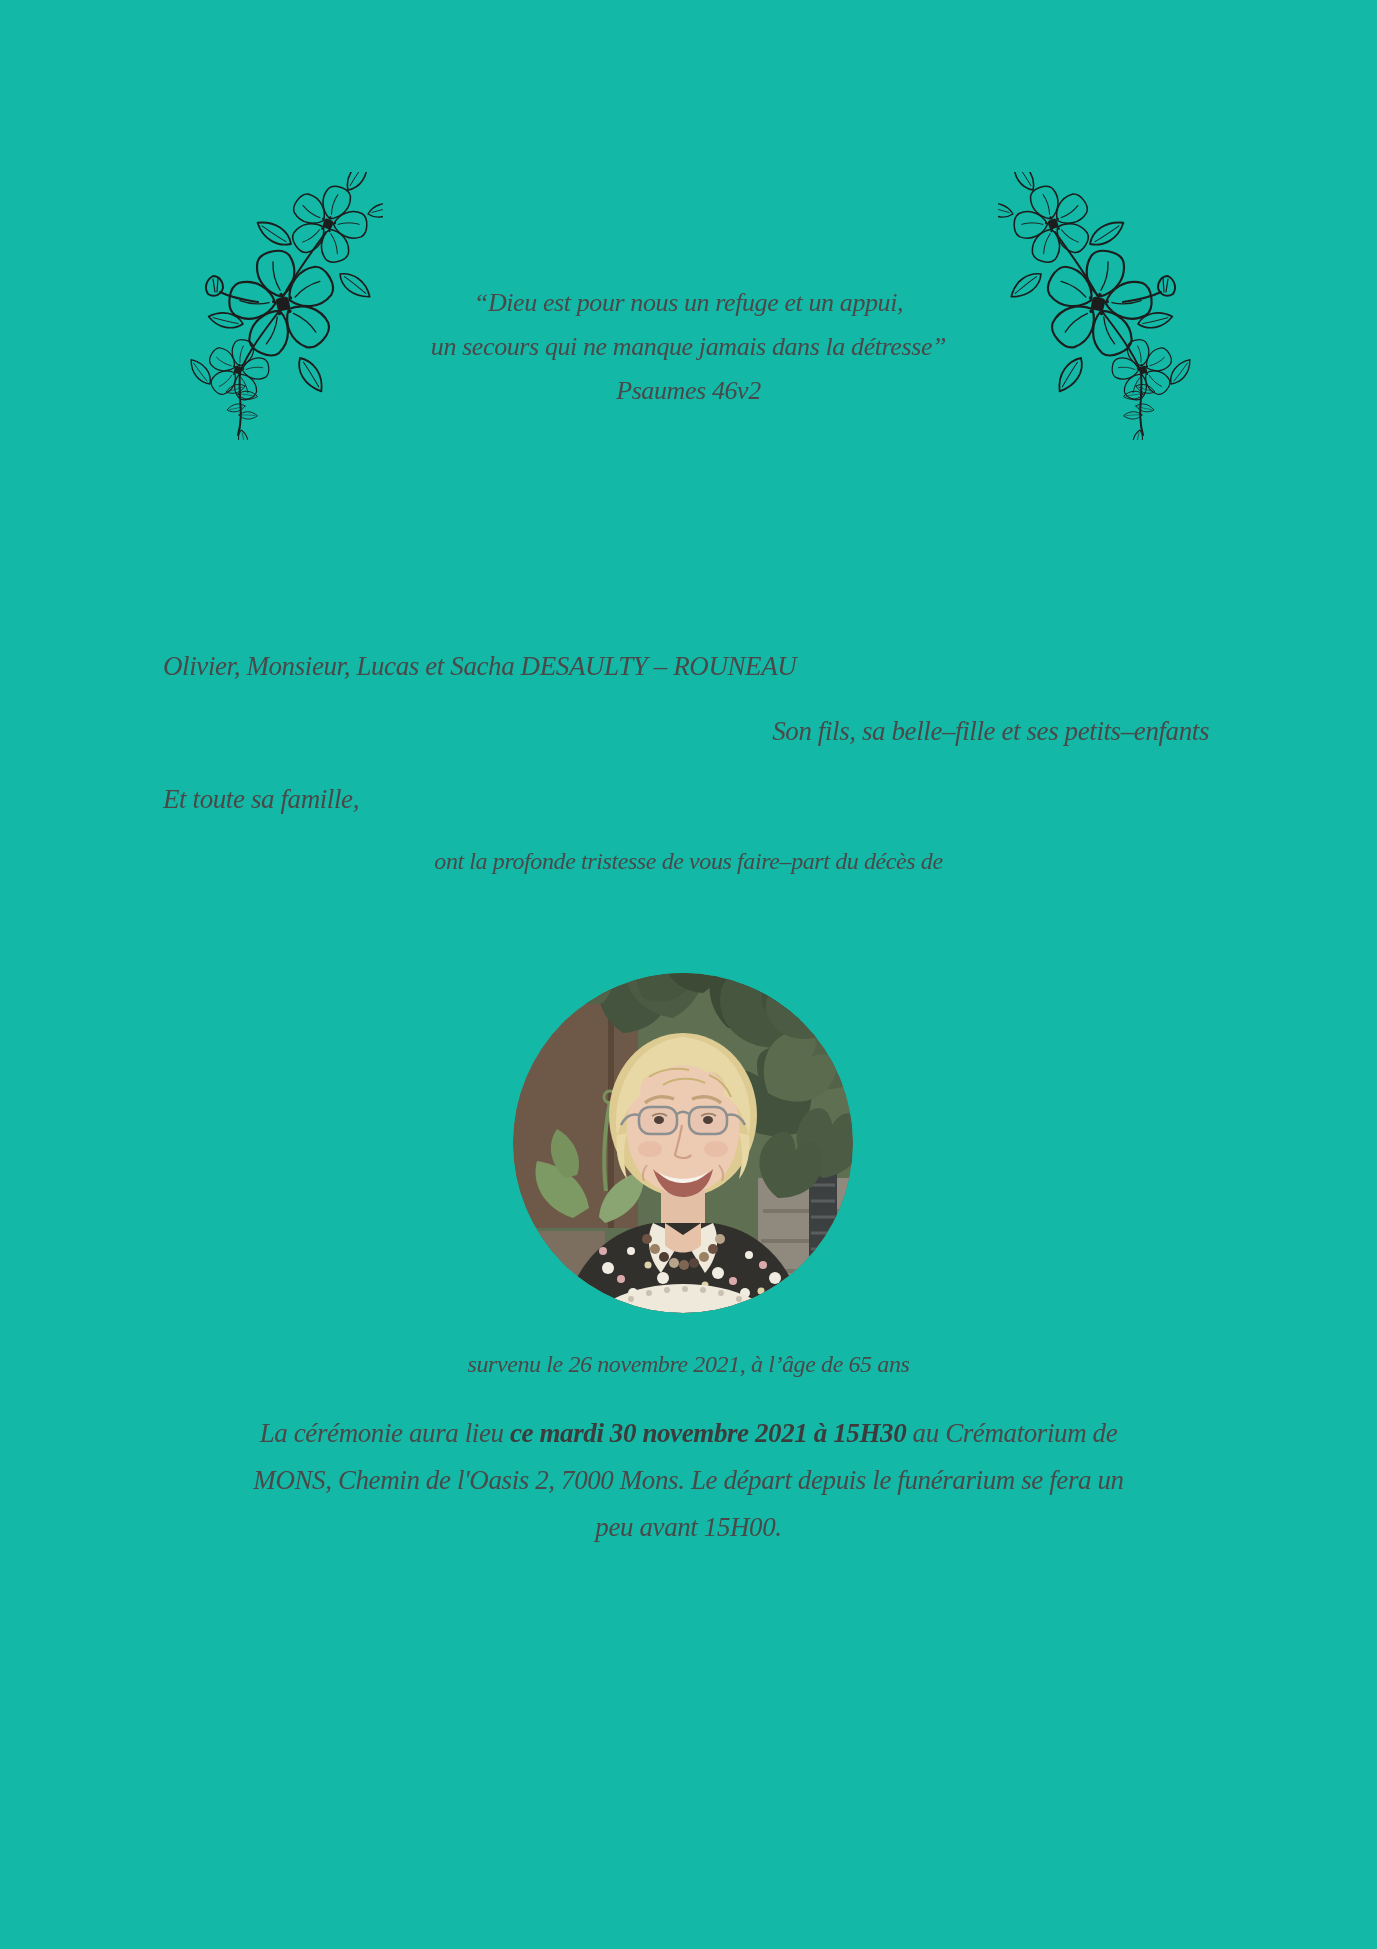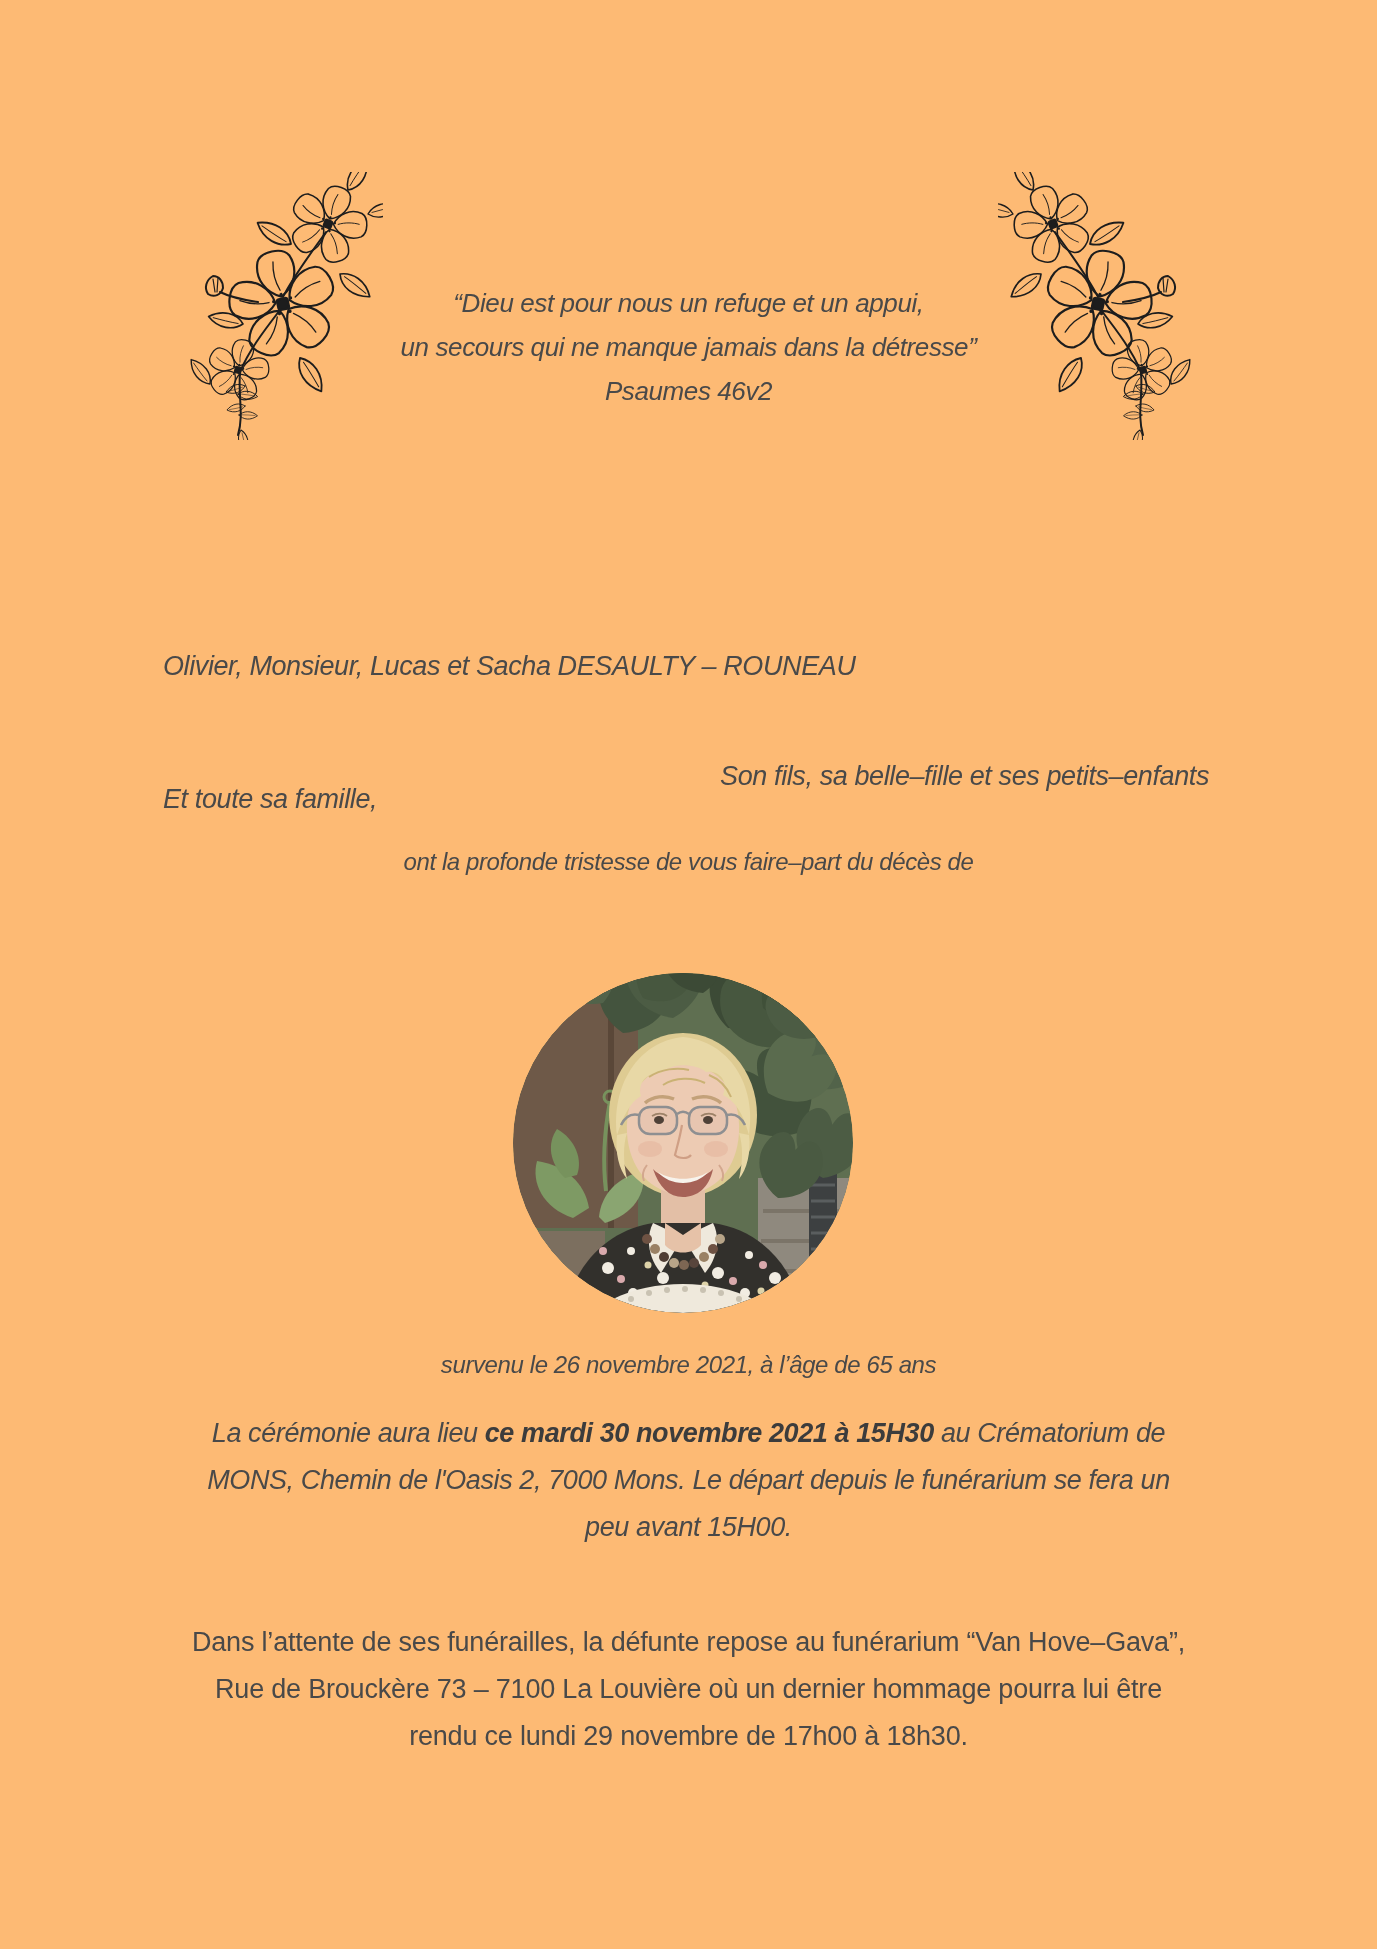--- a/index.html
+++ b/index.html
@@ -1,41 +1,41 @@
 <!DOCTYPE html>
 <html><head>
 <meta charset="utf-8">
 <style>
   * { margin: 0; padding: 0; box-sizing: border-box; }
   html, body { background: #ffffff; }
   .page {
     position: relative;
     width: 1377px;
     height: 1949px;
-    background: #fdba74;
+    background: #14b8a6;
     overflow: hidden;
-    font-family: Liberation Sans, sans-serif;
+    font-family: Liberation Serif, serif;
     font-style: italic;
     color: #494949;
     letter-spacing: -0.4px;
   }
   .flower { position: absolute; }
   .flower-left  { left: 188px; top: 172px; }
   .flower-right { left: 998px; top: 172px; transform: scaleX(-1); }
 
   .quote {
     position: absolute; top: 281px; left: 0; width: 100%;
     text-align: center; font-size: 26px; line-height: 44px;
   }
   .names-row {
     position: absolute; left: 163px; right: 168px;
     font-size: 27px; white-space: nowrap;
   }
   .row-flex { display: flex; justify-content: space-between; }
-  .align-right { text-align: right; margin-top: 45px; }
+  .align-right { text-align: right; }
 
   .center-line {
     position: absolute; left: 0; width: 100%;
     text-align: center; font-size: 24px; white-space: nowrap;
   }
   .announce { top: 848px; }
   .deceased-name {
     position: absolute; top: 894px; left: 0; width: 100%;
     text-align: center; font-size: 37px; font-weight: bold;
     color: #3c3c3c; letter-spacing: -0.5px;
@@ -289,19 +289,14 @@
   </div>
 
   <div class="center-line death-line">survenu le 26 novembre 2021, à l’âge de 65 ans</div>
 
   <div class="paragraph ceremony">
     <div><span>La cérémonie aura lieu </span><span class="bold">ce mardi 30 novembre 2021 à 15H30</span><span> au Crématorium de</span></div>
     <div>MONS, Chemin de l'Oasis 2, 7000 Mons. Le départ depuis le funérarium se fera un</div>
     <div>peu avant 15H00.</div>
   </div>
 
-  <div class="paragraph repose">
-    <div>Dans l’attente de ses funérailles, la défunte repose au funérarium “Van Hove–Gava”,</div>
-    <div>Rue de Brouckère 73 – 7100 La Louvière où un dernier hommage pourra lui être</div>
-    <div>rendu ce lundi 29 novembre de 17h00 à 18h30.</div>
-  </div>
 
 </div>
 
 </body></html>

